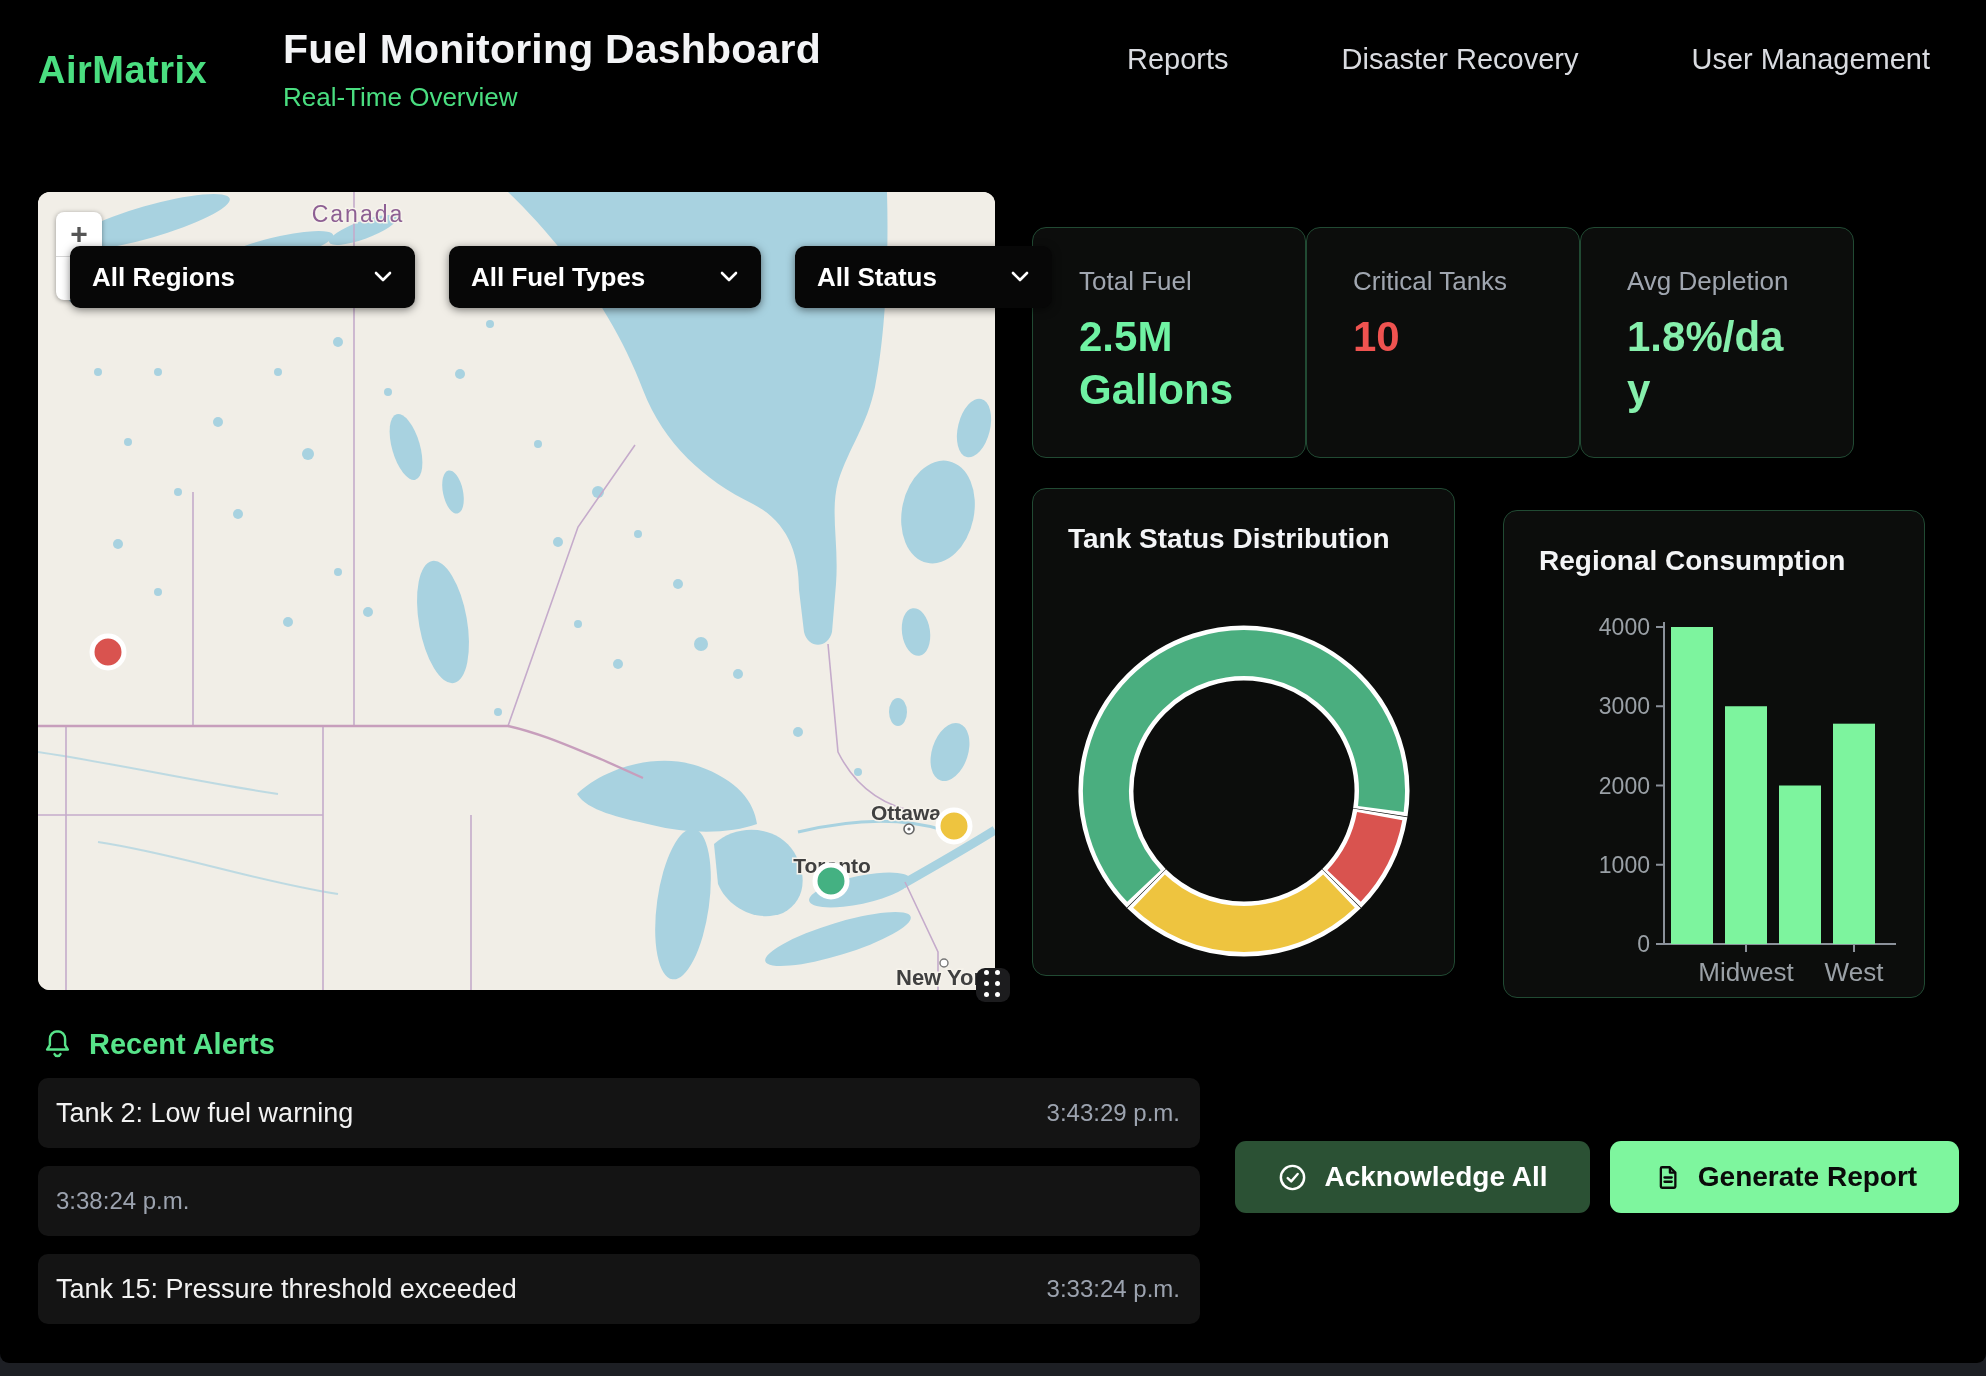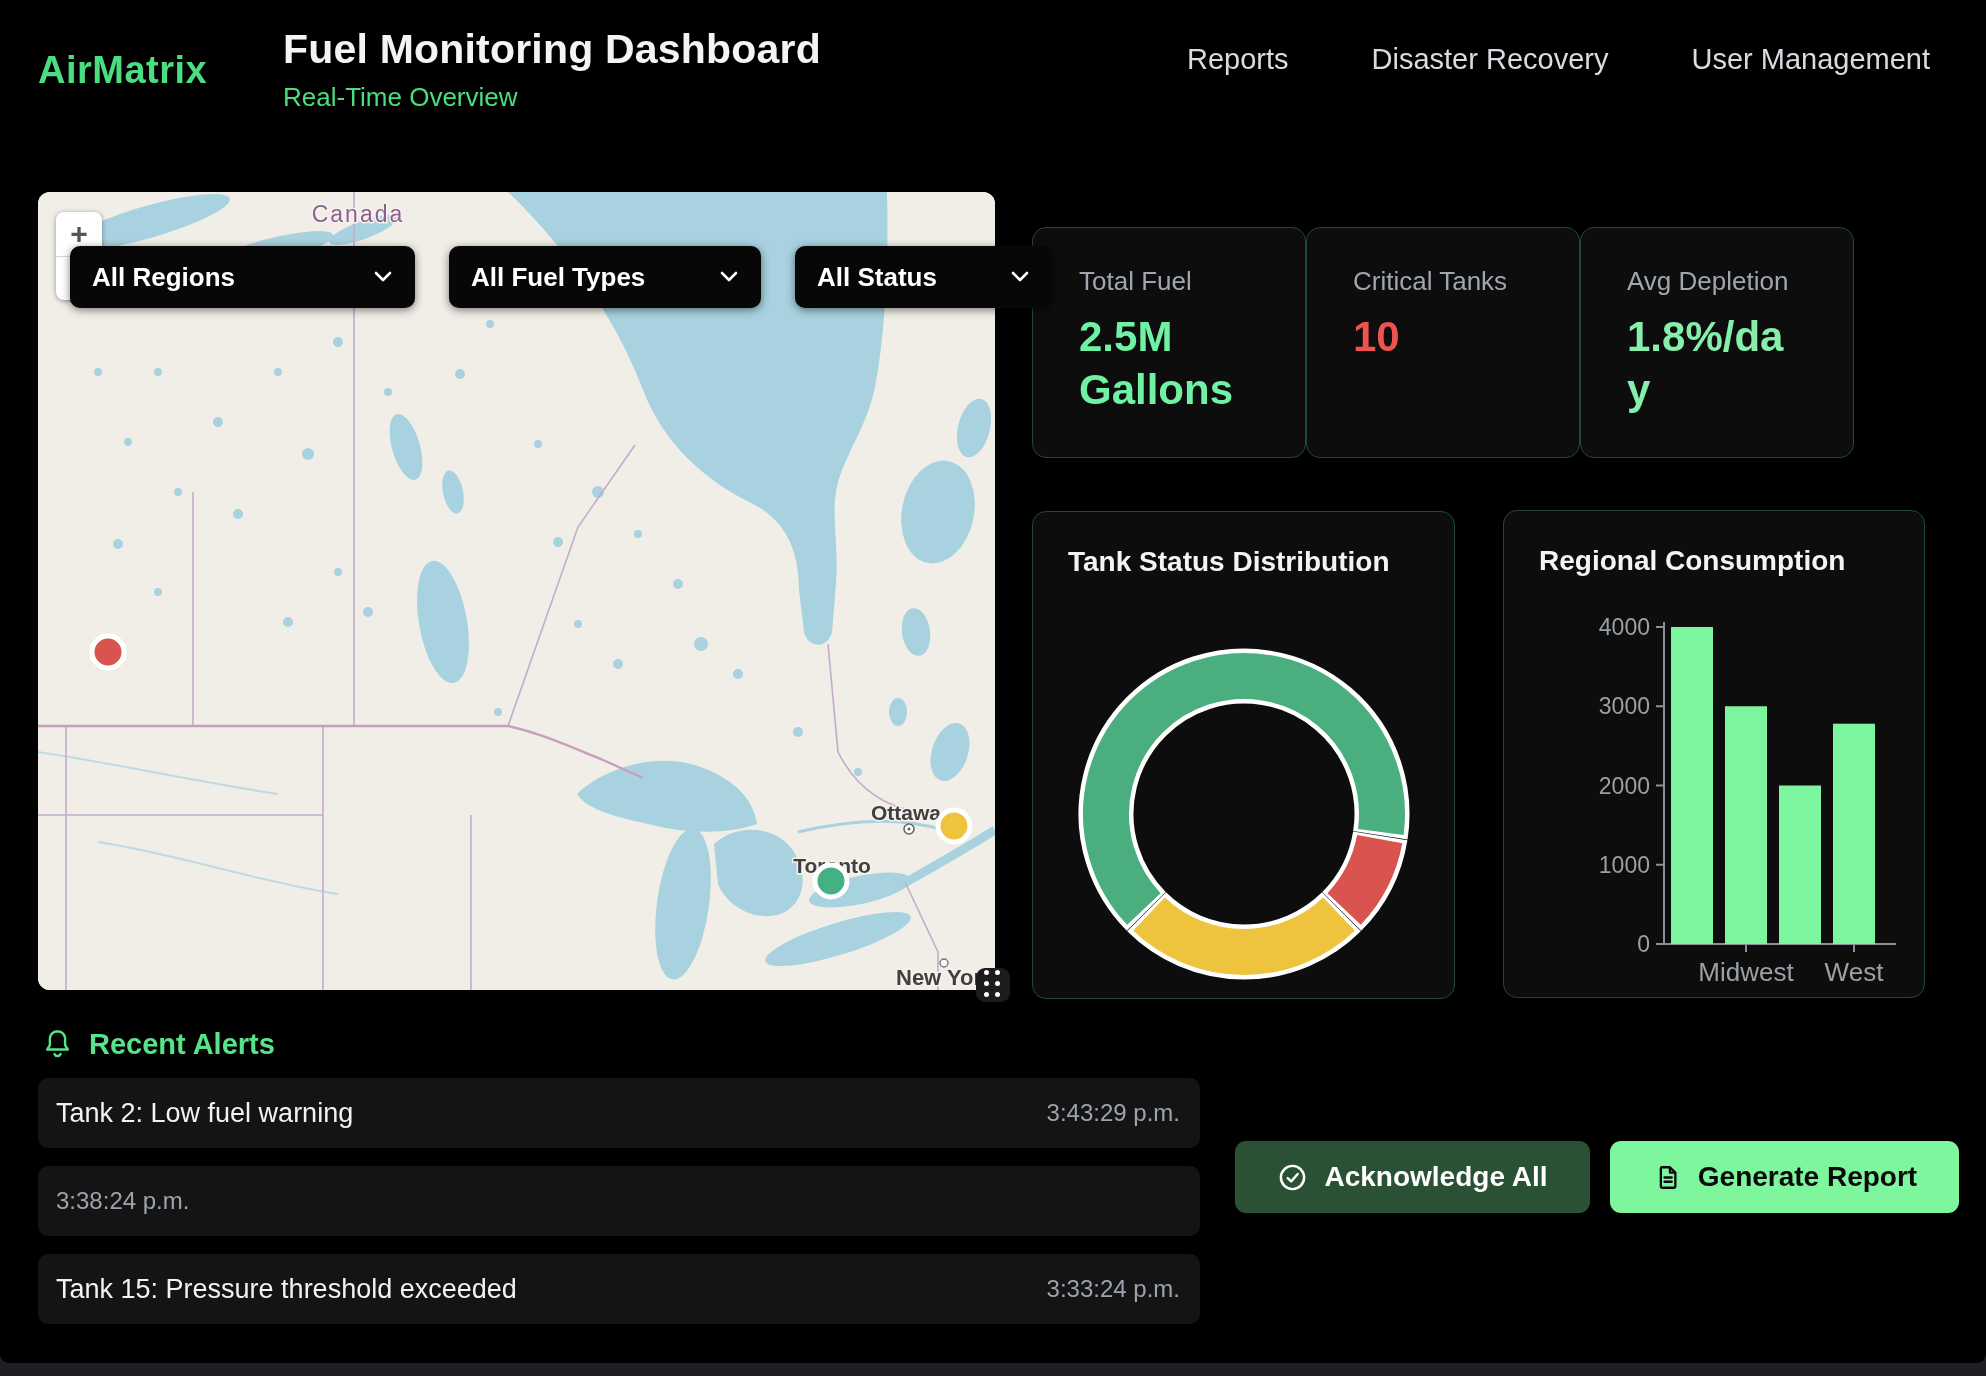--- a/index.html
+++ b/index.html
@@ -5,21 +5,21 @@
   html,body{margin:0;padding:0;background:#000;}
   .app{position:relative;width:1986px;height:1376px;background:#000;overflow:hidden;
        font-family:"Liberation Sans","DejaVu Sans",sans-serif;}
 
   
   header{position:absolute;left:0;top:0;width:100%;height:135px;background:#000;}
   .logo{position:absolute;left:38px;top:49px;font-size:38px;font-weight:700;color:#4ade80;letter-spacing:.5px;}
   .title-block{position:absolute;left:283px;top:26px;}
   .page-title{margin:0;font-size:41px;font-weight:700;color:#f3f4f6;letter-spacing:.2px;}
   .page-subtitle{margin-top:9px;font-size:26px;font-weight:500;color:#4ade80;}
-  nav{position:absolute;right:56px;top:0;height:118px;display:flex;align-items:center;gap:83px;}
+  nav{position:absolute;right:56px;top:0;height:118px;display:flex;align-items:center;gap:113px;}
   nav a{font-size:29px;color:#d9dbe0;text-decoration:none;cursor:pointer;}
 
   
   .map-panel{position:absolute;left:38px;top:192px;width:957px;height:798px;}
   .map-clip{position:absolute;inset:0;border-radius:12px;overflow:hidden;background:#f1eee7;}
   .map-clip svg{display:block;}
   .zoomctl{position:absolute;left:18px;top:20px;width:46px;height:88px;background:#fff;border-radius:8px;
            box-shadow:0 1px 5px rgba(0,0,0,.4);display:flex;flex-direction:column;z-index:2;}
   .zoomctl button{flex:1;border:0;background:transparent;font-size:30px;font-weight:700;color:#555;cursor:pointer;line-height:1;}
   .zdiv{height:1px;background:#d7d7d7;}
@@ -34,21 +34,21 @@
   .grip i{width:5px;height:5px;border-radius:50%;background:#fff;}
 
   
   .stats{position:absolute;left:1032px;top:227px;display:flex;}
   .stat-card{width:274px;height:231px;background:#0c0d0c;border:1.5px solid #214a33;border-radius:14px;box-sizing:border-box;padding:38px 0 0 46px;}
   .stat-label{font-size:26px;color:#a0a6b0;margin-bottom:14px;}
   .stat-value{font-size:42px;font-weight:700;line-height:1.25;max-width:175px;overflow-wrap:anywhere;}
 
   
   .card{position:absolute;background:#0c0d0c;border:1.5px solid #214a33;border-radius:14px;box-sizing:border-box;}
-  .donut-card{left:1032px;top:511px;width:423px;height:488px;}
+  .donut-card{left:1032px;top:488px;width:423px;height:488px;}
   .bar-card{left:1503px;top:510px;width:422px;height:488px;}
   .card h2{position:absolute;left:35px;top:34px;margin:0;font-size:28px;font-weight:700;color:#f3f4f6;z-index:1;}
   .card svg{position:absolute;inset:0;}
 
   
   .alerts-head{position:absolute;left:42px;top:1028px;display:flex;align-items:center;gap:16px;}
   .alerts-head h2{margin:0;font-size:29px;font-weight:700;color:#57e389;}
   .alert-row{position:absolute;left:38px;width:1162px;height:70px;background:#141414;border-radius:10px;
              display:flex;align-items:center;justify-content:space-between;padding:0 20px 0 18px;box-sizing:border-box;}
   .alert-msg{font-size:27px;color:#f2f2f2;}

